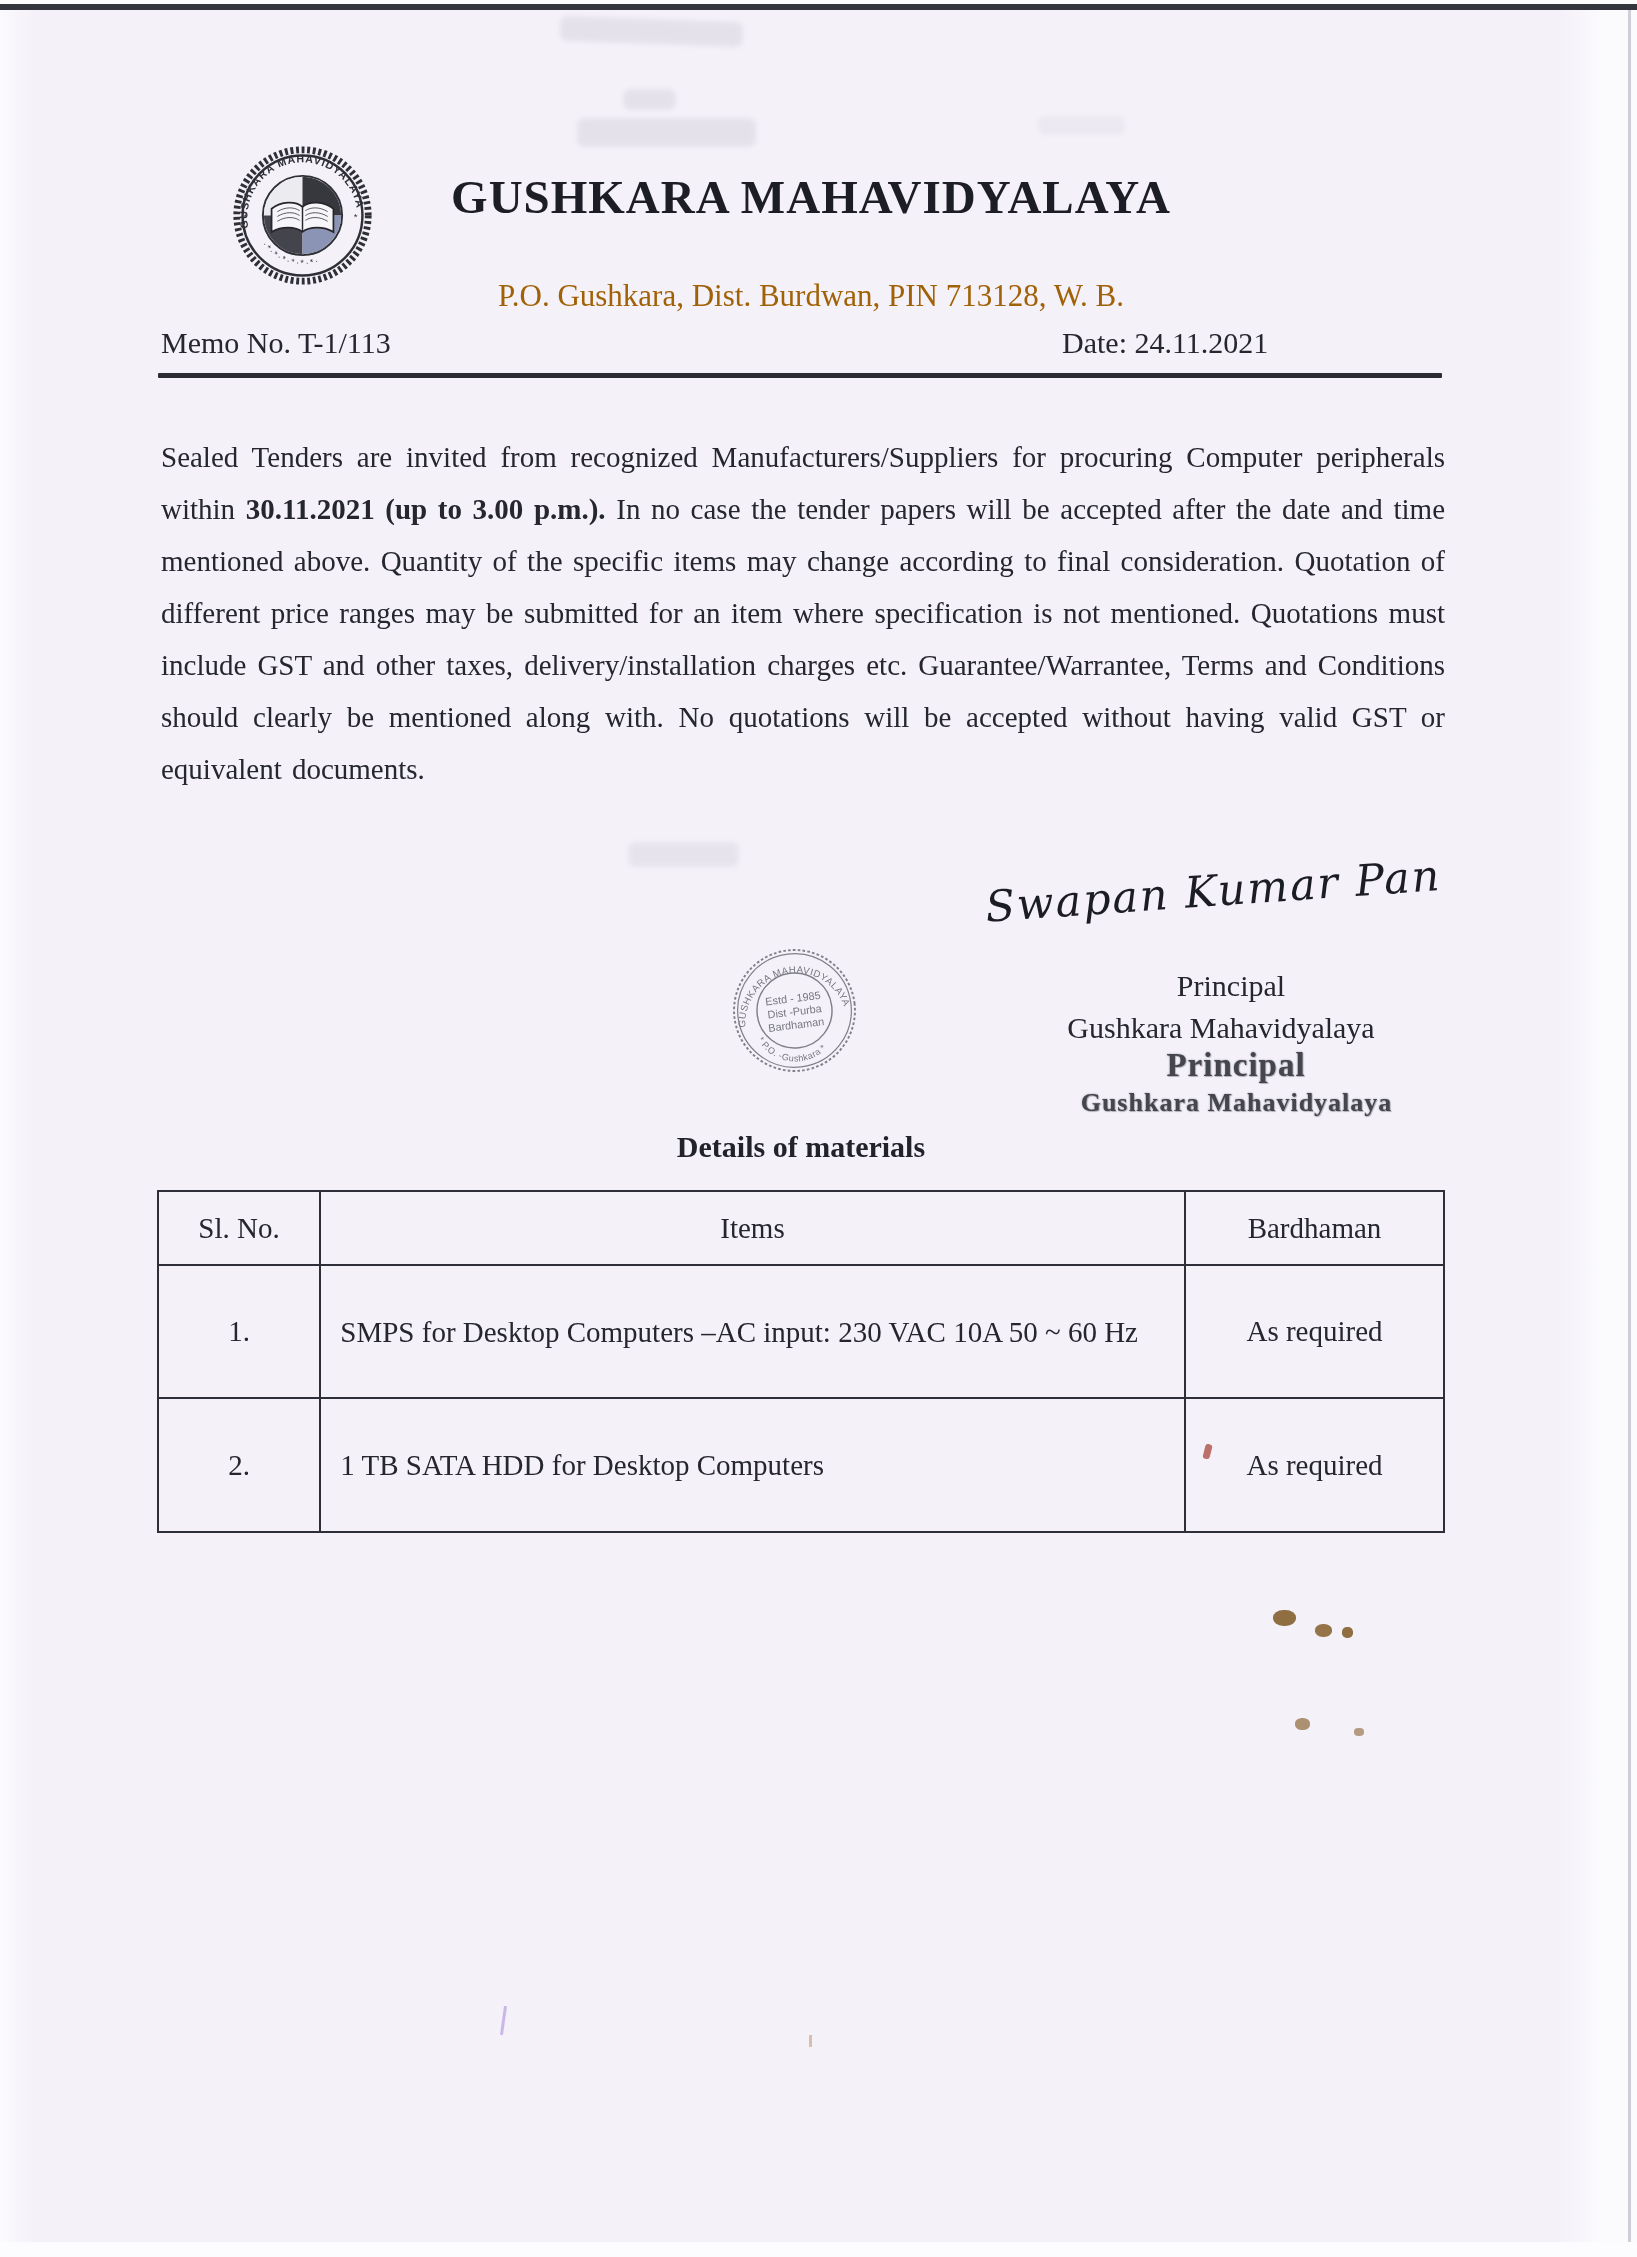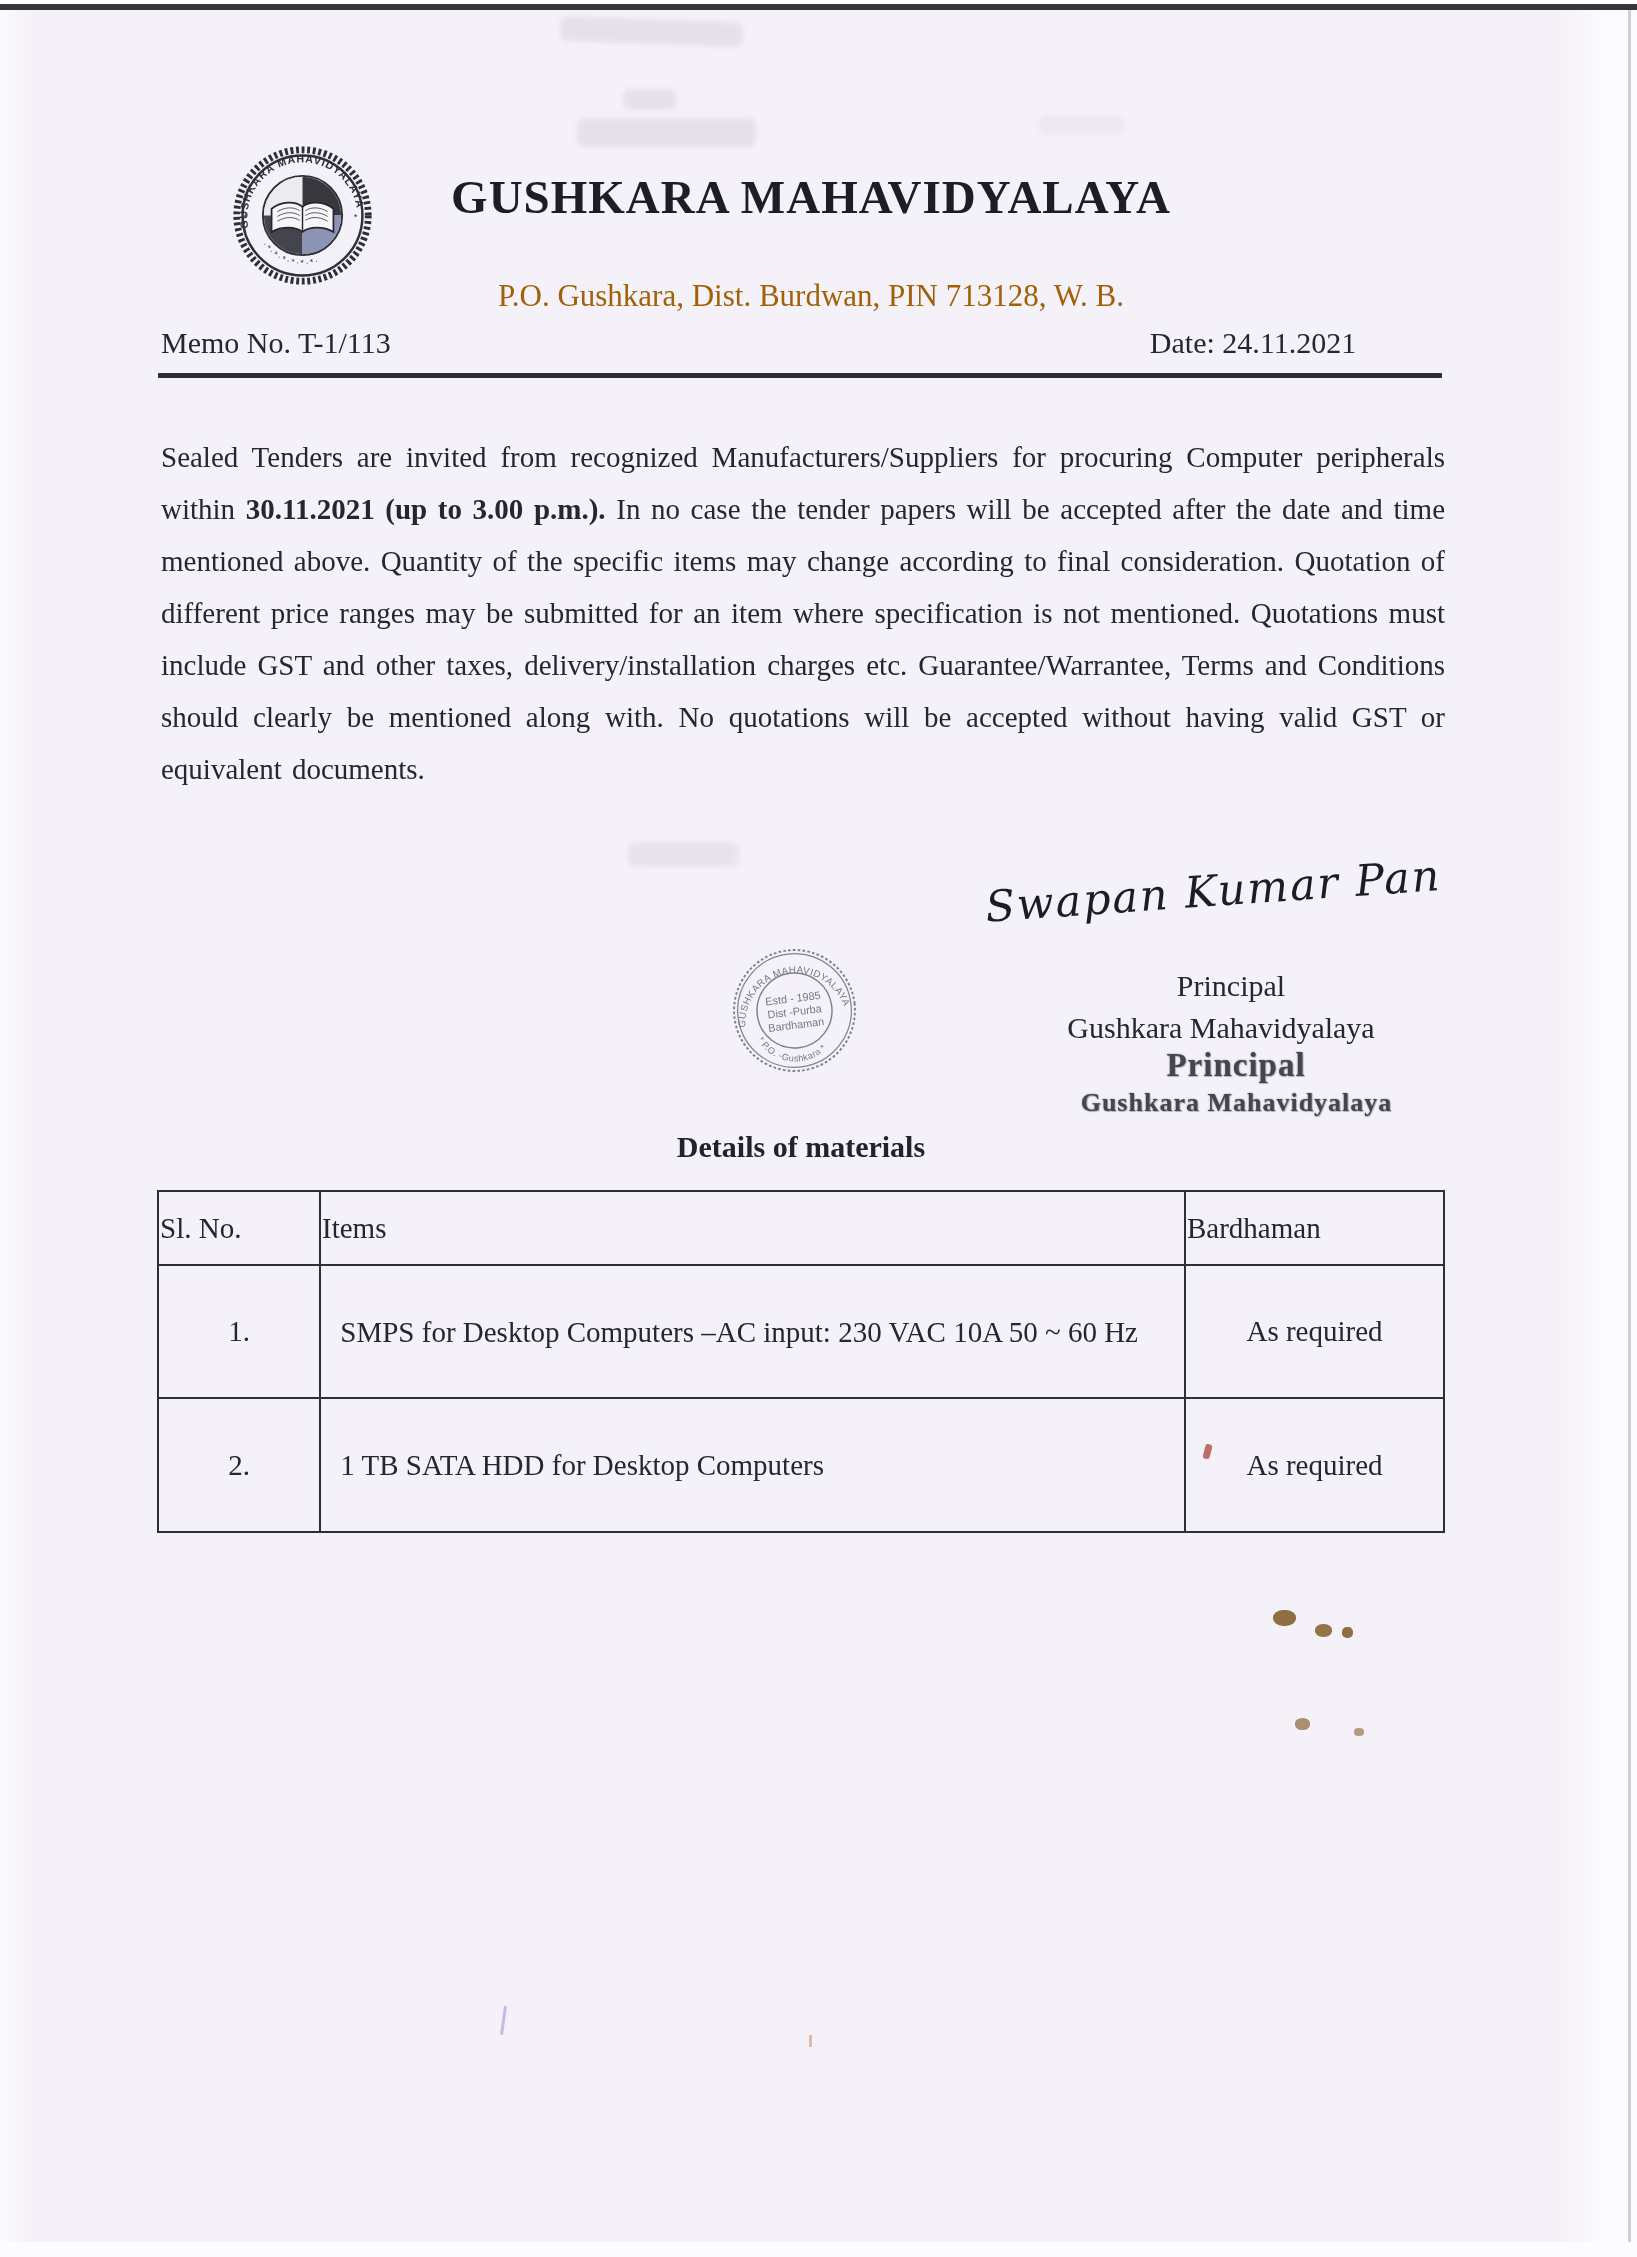--- a/index.html
+++ b/index.html
@@ -19,21 +19,21 @@
 
   .abs{position:absolute;}
   .center{text-align:center;}
 
   
   #logo{left:230px;top:143px;width:145px;height:145px;}
   #college-name{left:174px;top:170px;width:1274px;font-size:47px;font-weight:bold;letter-spacing:1px;color:#1d1d26;}
   #accreditation{left:174px;top:235px;width:1274px;font-size:30px;color:#23232c;}
   #address{left:174px;top:278px;width:1274px;font-size:31px;color:#a16207;}
   #memo-no{left:161px;top:326px;font-size:30px;}
-  #date{left:1062px;top:326px;width:382px;text-align:center;font-size:30px;}
+  #date{left:1062px;top:326px;width:382px;text-align:left;font-size:30px;}
   #rule{left:158px;top:373px;width:1284px;height:4.8px;background:#2c2c34;border-radius:1px;}
 
   
   #body-para{
     left:161px;top:431px;width:1284px;
     font-size:29px;line-height:52px;text-align:justify;
     color:#26262e;word-spacing:2.9px;
   }
   #body-para b{font-weight:bold;}
 
@@ -59,21 +59,21 @@
   #materials-table{
     position:absolute;left:157px;top:1190px;width:1286px;
     border-collapse:collapse;table-layout:fixed;font-size:29px;color:#26262e;
   }
   #materials-table col.c1{width:162px;}
   #materials-table col.c2{width:865px;}
   #materials-table col.c3{width:259px;}
   #materials-table th,#materials-table td{
     border:2.9px solid #2f2f3a;font-weight:normal;vertical-align:middle;
   }
-  #materials-table thead th{height:70px;text-align:left;}
+  #materials-table thead th{height:70px;text-align:center;}
   #materials-table td{height:112px;}
   #materials-table tr.r1 td{height:112px;}
   #materials-table td.sl{text-align:center;}
   #materials-table td.item{text-align:left;padding:9.7px 23px 9.7px 19.3px;line-height:52px;}
   #materials-table td.qty{text-align:center;}
 
   
   .bleed{background:#8e87a0;opacity:.14;filter:blur(2.9px);border-radius:7.7px;}
   #bleed1{left:560px;top:19.3px;width:183px;height:25px;transform:rotate(2deg);}
   #bleed2{left:623px;top:89px;width:53px;height:21px;}

